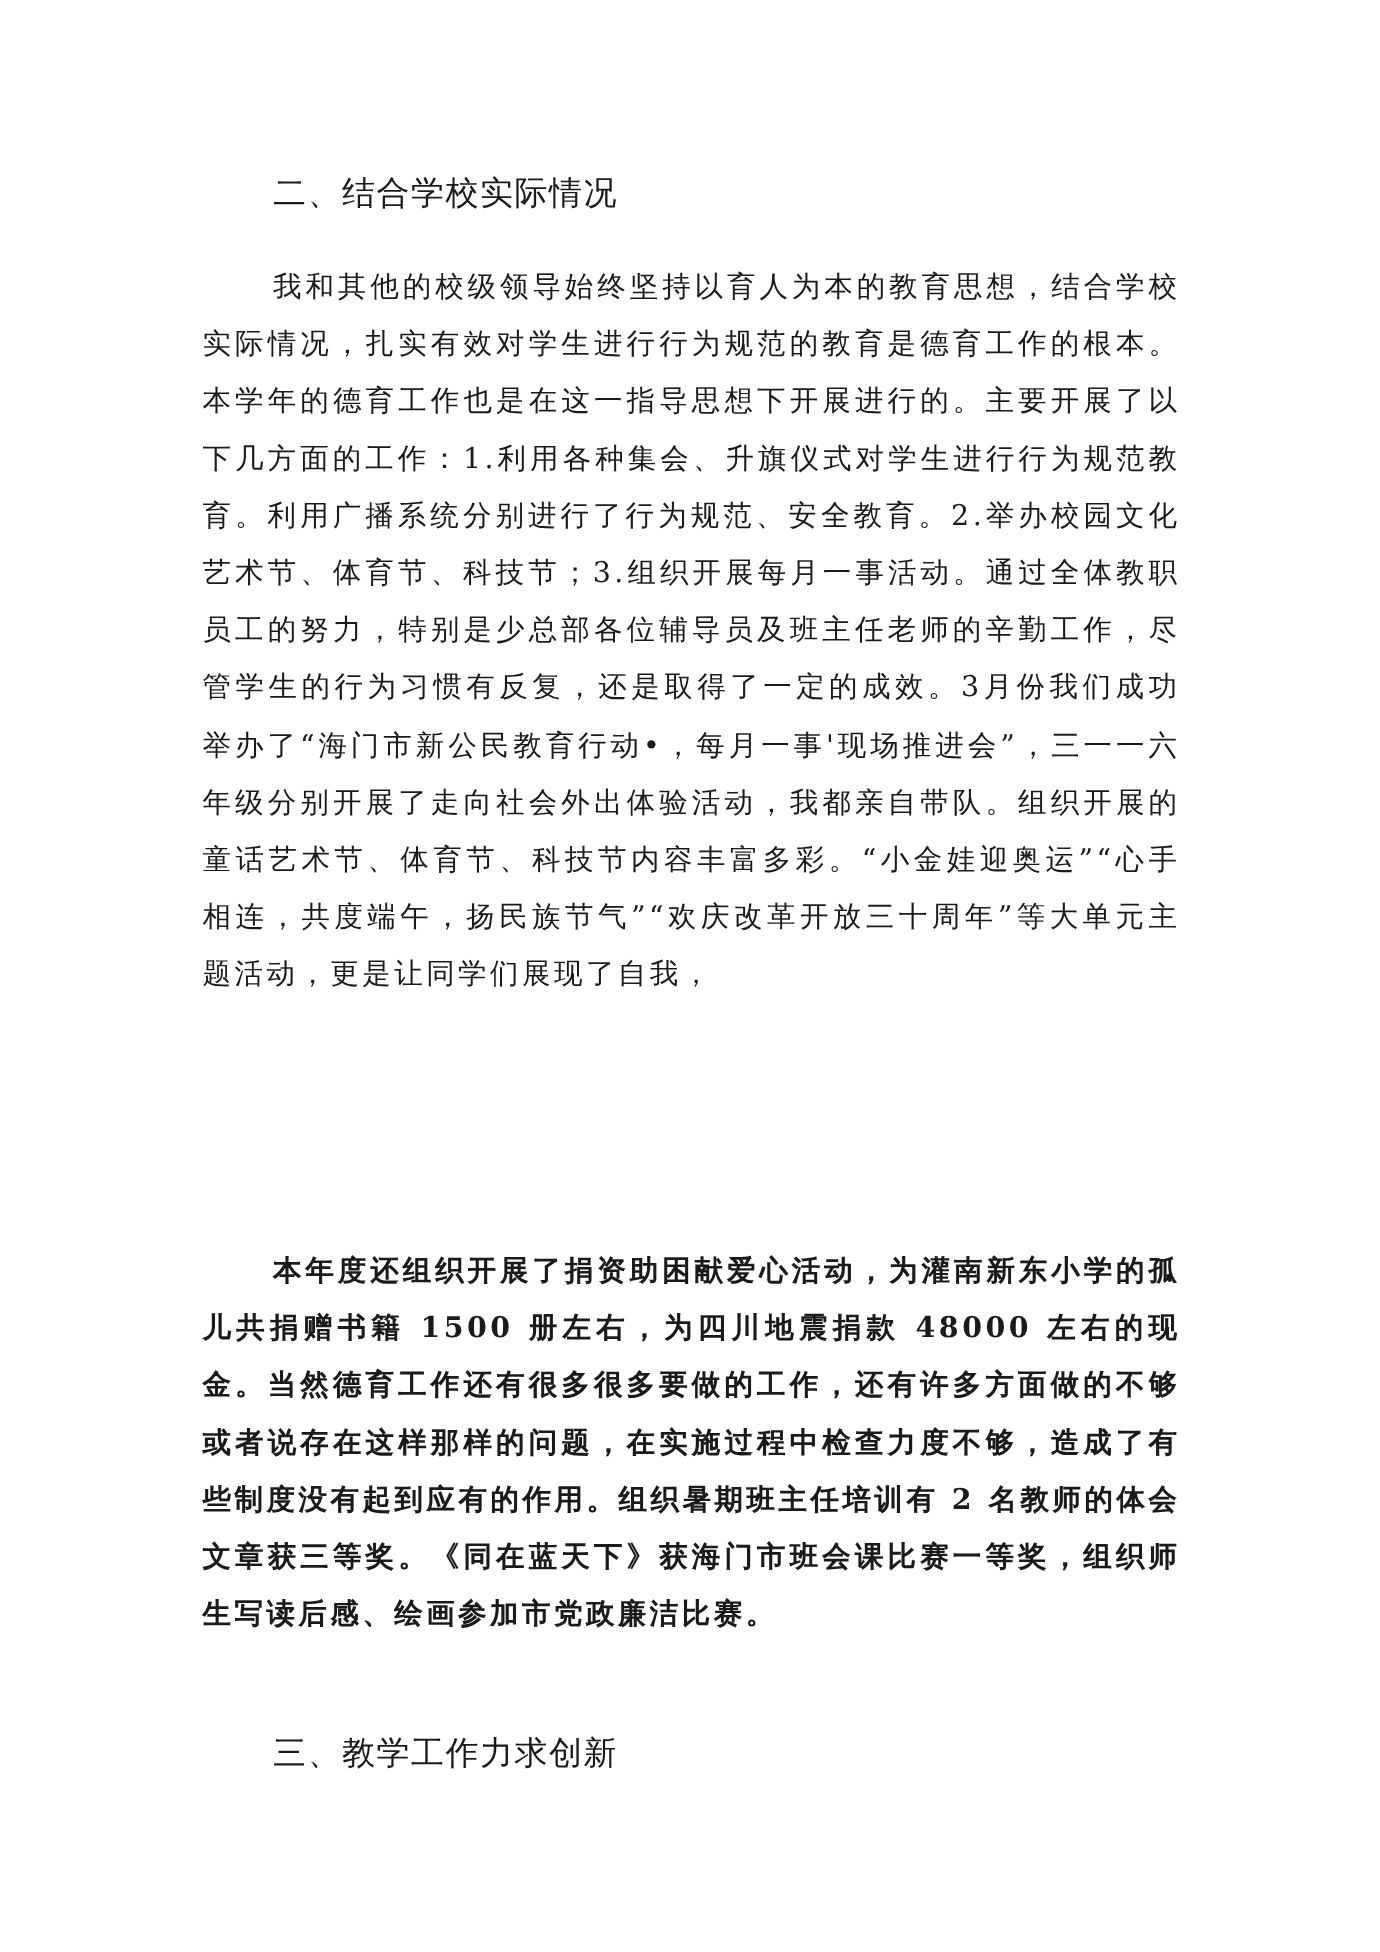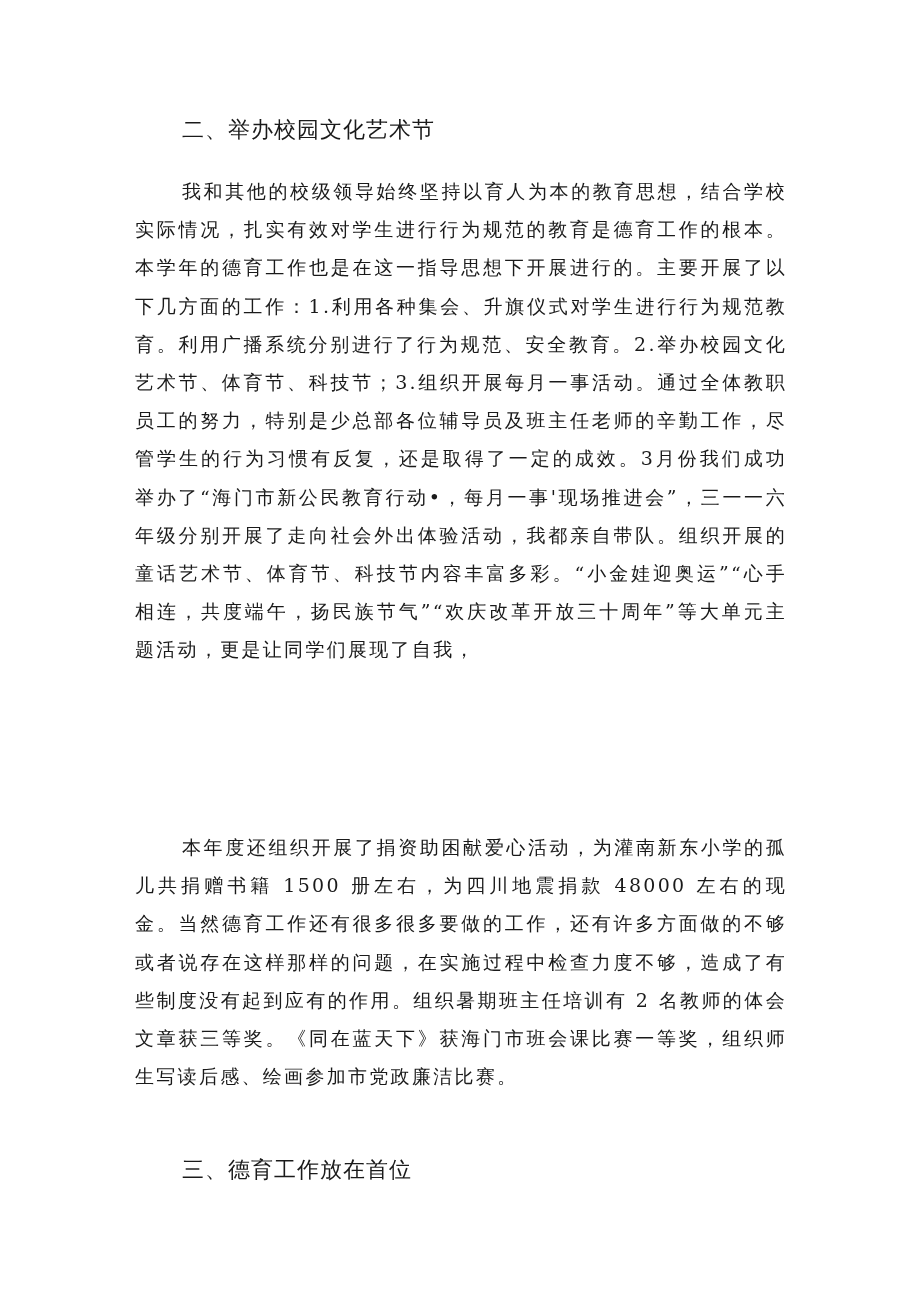--- a/index.html
+++ b/index.html
@@ -6,23 +6,23 @@
   body { width: 920px; height: 1301px; position: relative; overflow: hidden;
          font-family: "DejaVu Serif", "Liberation Serif", serif; color: #1a1a1a; }
   .page { position: absolute; left: 0; top: 0; width: 920px; height: 1301px; }
   .heading { position: absolute; left: 182px; font-size: 22px; letter-spacing: 1px; line-height: 30px; }
   .h1 { top: 115px; }
   .h2 { top: 1155px; }
   .para { position: absolute; left: 135px; width: 652px; font-size: 19px;
           line-height: 38.2px; text-align: justify; text-align-last: left;
           letter-spacing: 2.3px; text-indent: 47px; margin: 0; word-break: break-all; }
   .p1 { top: 172px; }
-  .p2 { top: 828px; }
+  .p2 { top: 828px; font-weight: bold; }
 </style>
 </head>
 <body>
 
 <div class="page">
-  <div class="heading h1">二、举办校园文化艺术节</div>
+  <div class="heading h1">二、结合学校实际情况</div>
   <p class="para p1">我和其他的校级领导始终坚持以育人为本的教育思想，结合学校实际情况，扎实有效对学生进行行为规范的教育是德育工作的根本。本学年的德育工作也是在这一指导思想下开展进行的。主要开展了以下几方面的工作：1.利用各种集会、升旗仪式对学生进行行为规范教育。利用广播系统分别进行了行为规范、安全教育。2.举办校园文化艺术节、体育节、科技节；3.组织开展每月一事活动。通过全体教职员工的努力，特别是少总部各位辅导员及班主任老师的辛勤工作，尽管学生的行为习惯有反复，还是取得了一定的成效。3月份我们成功举办了“海门市新公民教育行动•，每月一事'现场推进会”，三一一六年级分别开展了走向社会外出体验活动，我都亲自带队。组织开展的童话艺术节、体育节、科技节内容丰富多彩。“小金娃迎奥运”“心手相连，共度端午，扬民族节气”“欢庆改革开放三十周年”等大单元主题活动，更是让同学们展现了自我，</p>
   <p class="para p2">本年度还组织开展了捐资助困献爱心活动，为灌南新东小学的孤儿共捐赠书籍 1500 册左右，为四川地震捐款 48000 左右的现金。当然德育工作还有很多很多要做的工作，还有许多方面做的不够或者说存在这样那样的问题，在实施过程中检查力度不够，造成了有些制度没有起到应有的作用。组织暑期班主任培训有 2 名教师的体会文章获三等奖。《同在蓝天下》获海门市班会课比赛一等奖，组织师生写读后感、绘画参加市党政廉洁比赛。</p>
-  <div class="heading h2">三、德育工作放在首位</div>
+  <div class="heading h2">三、教学工作力求创新</div>
 </div>
 
 </body></html>

